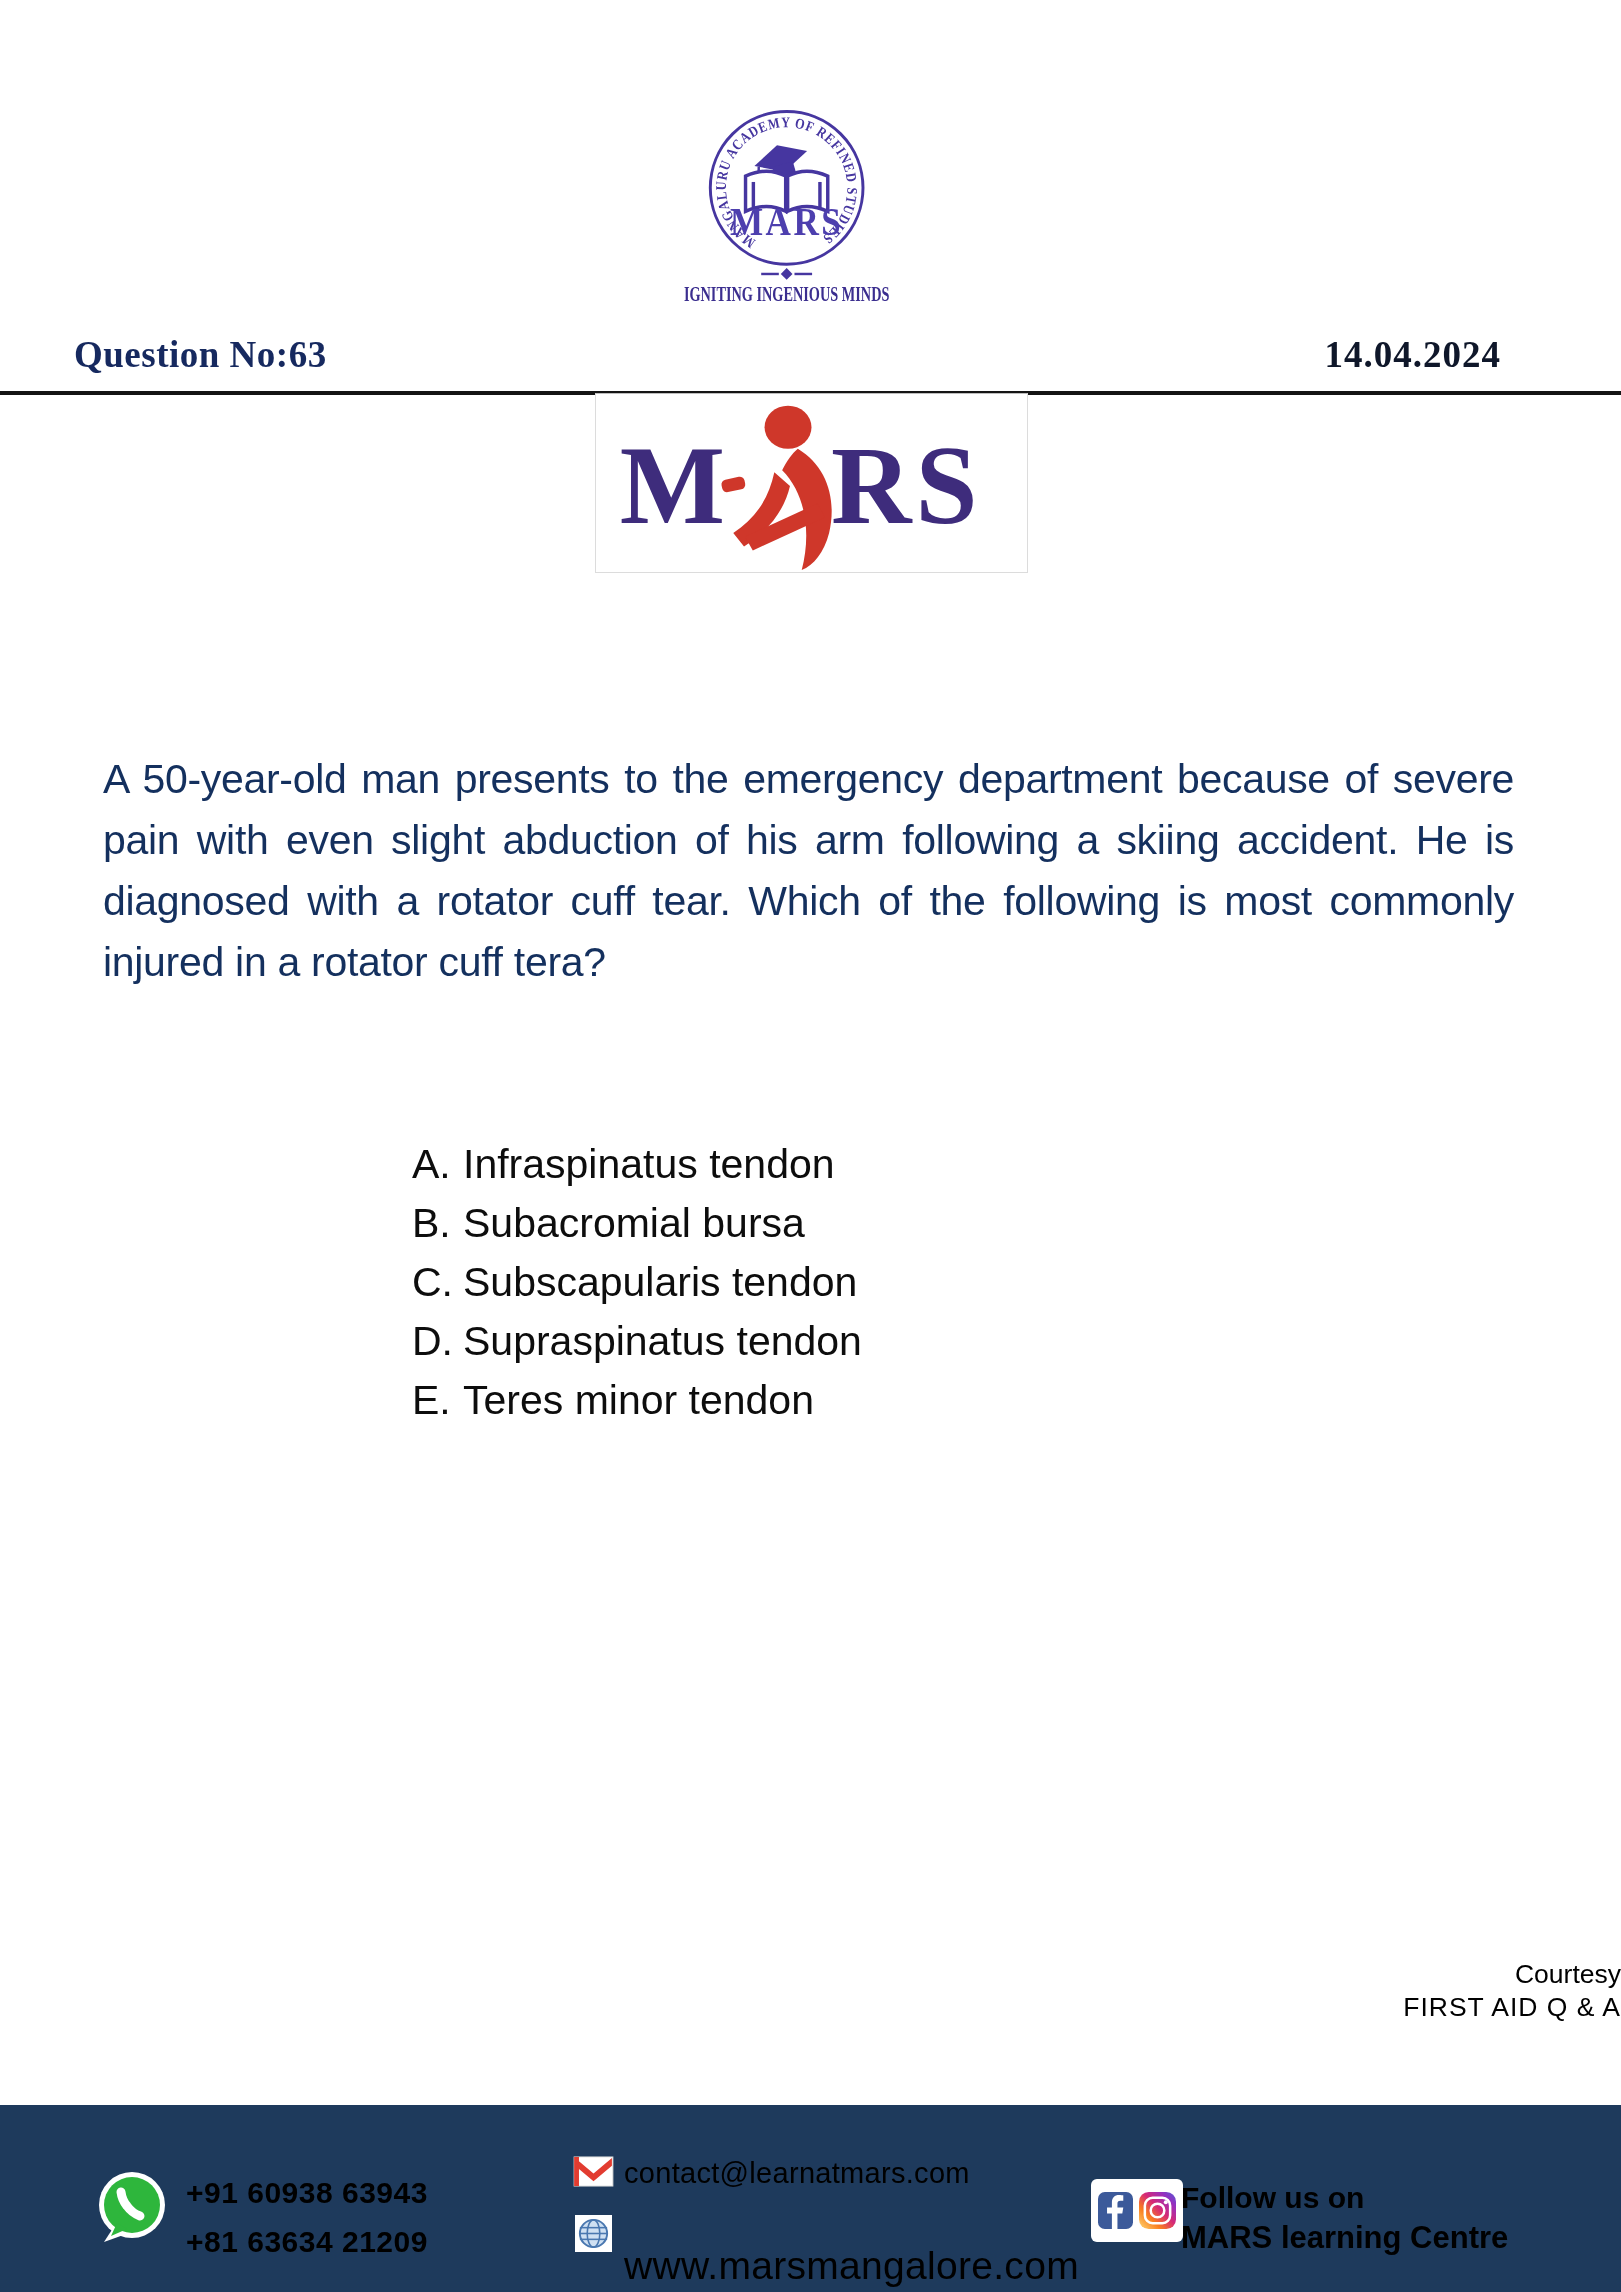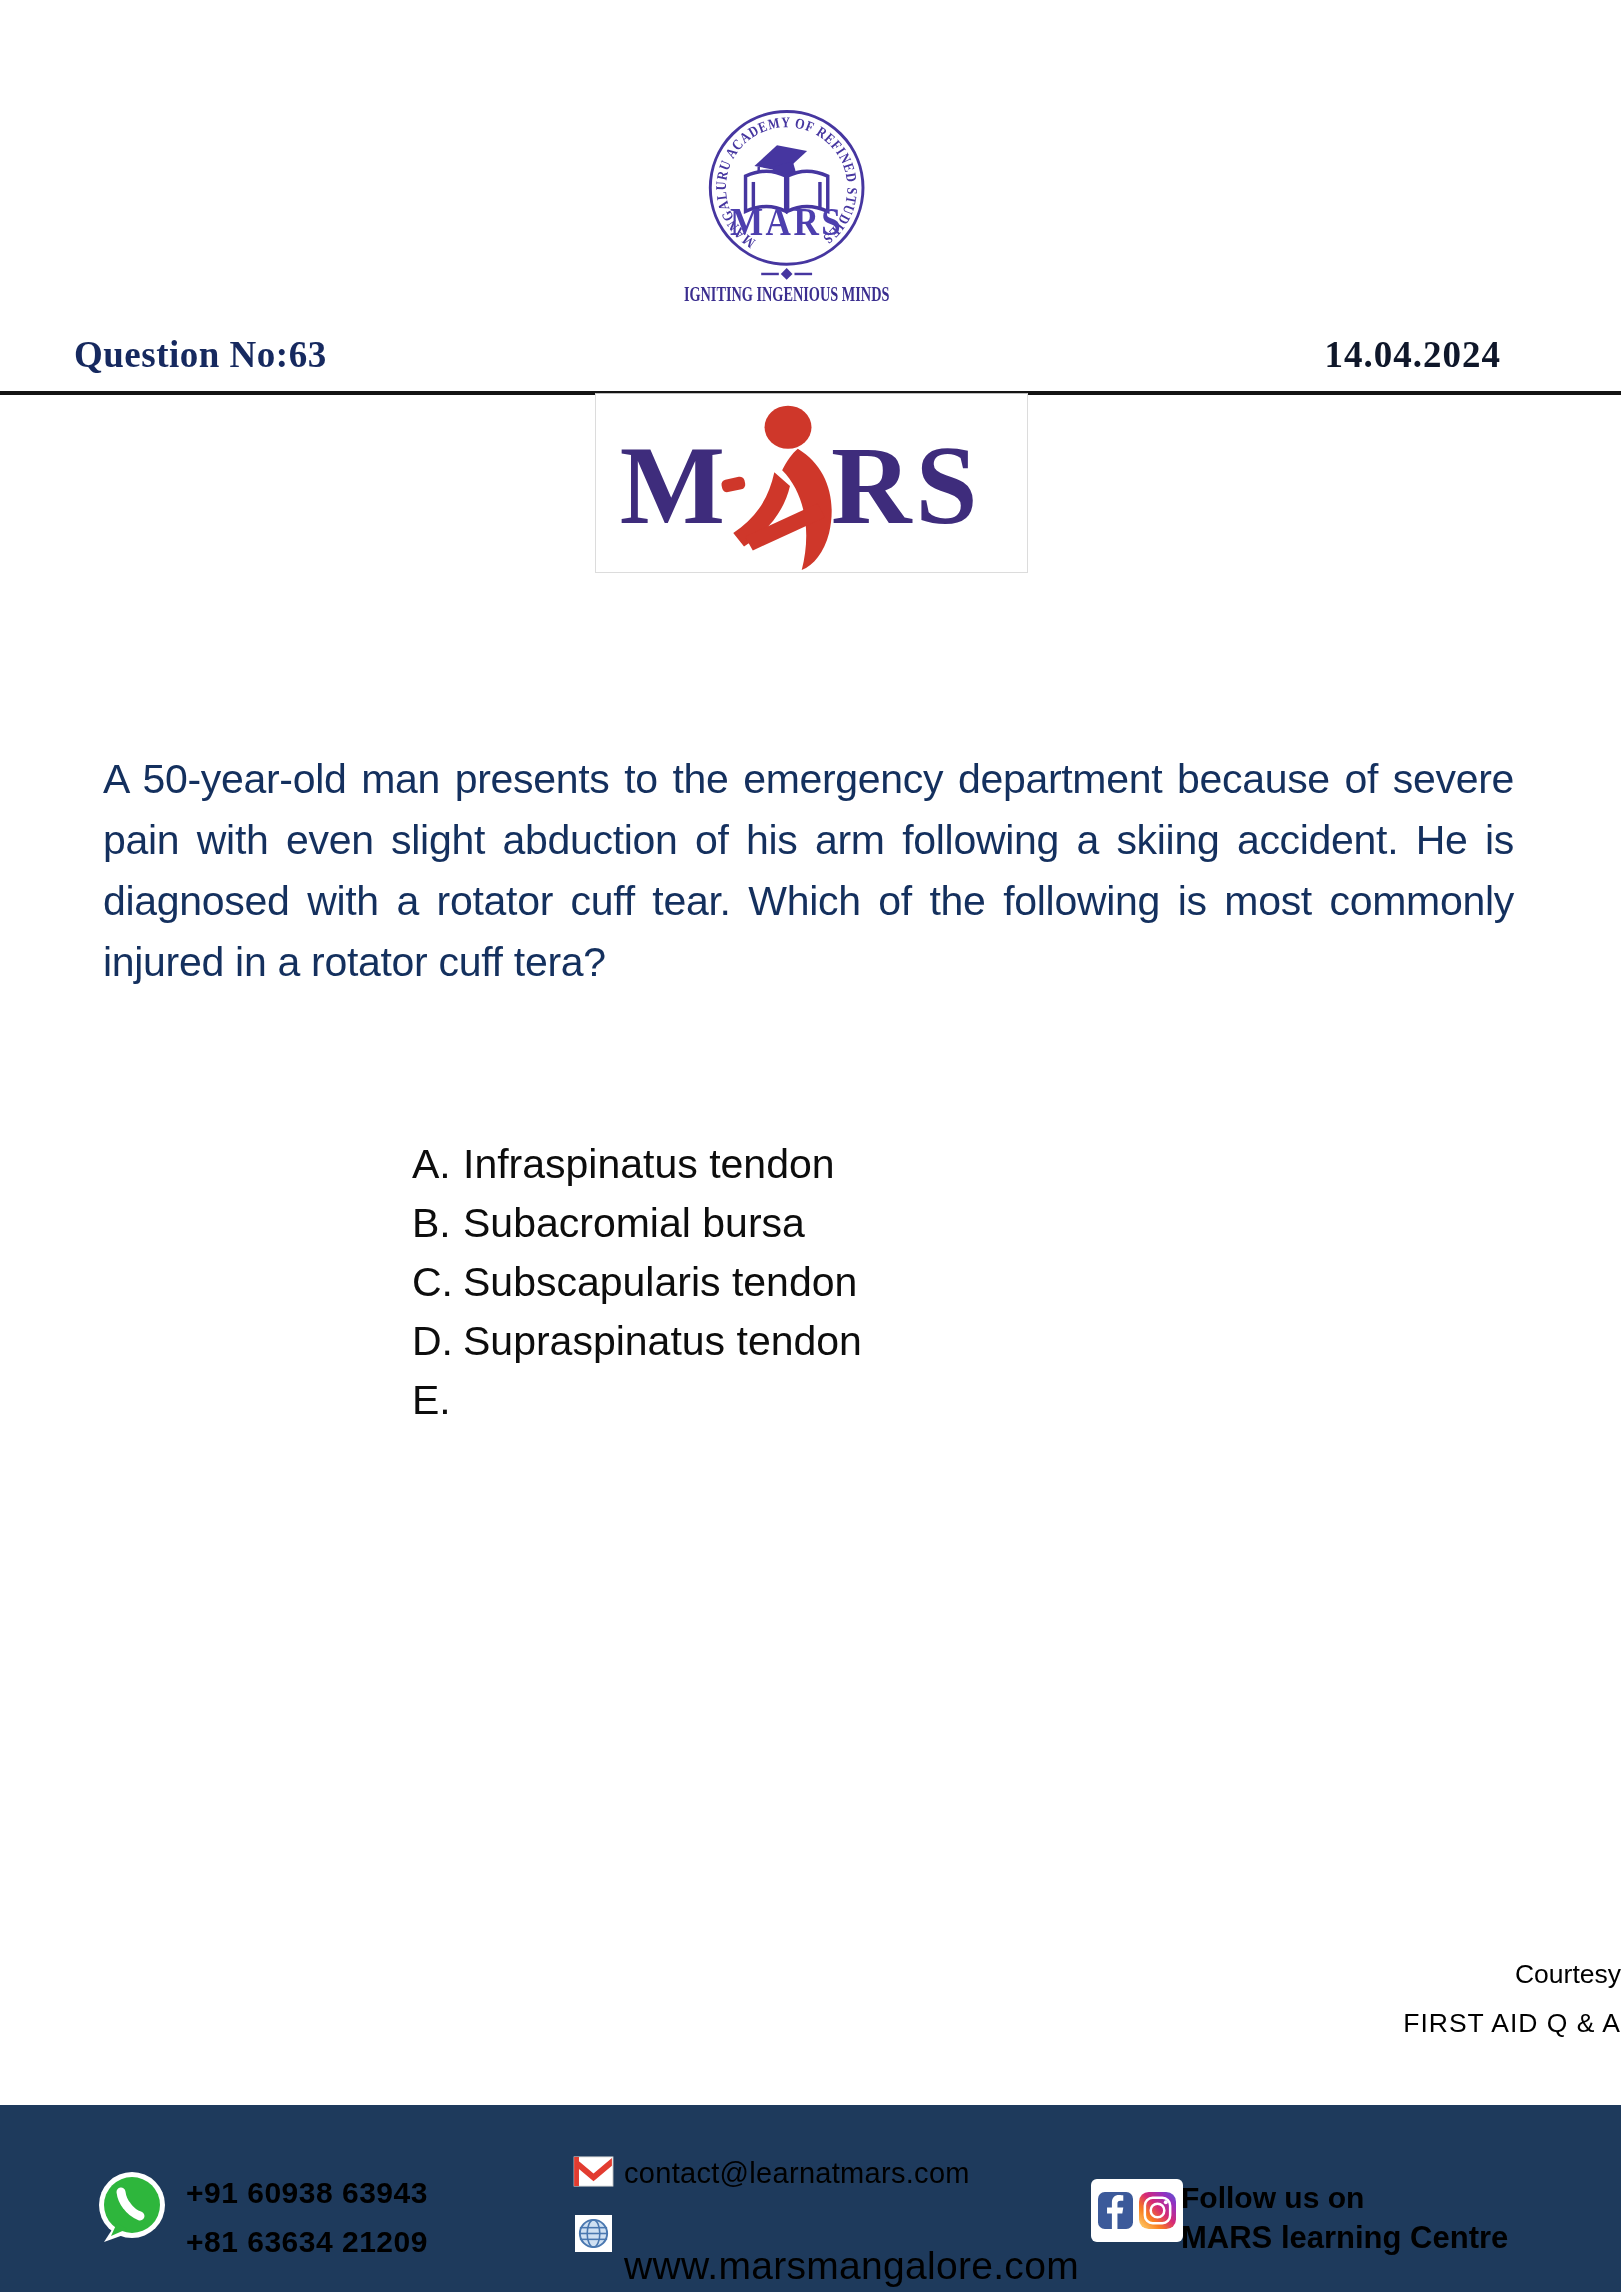--- a/index.html
+++ b/index.html
@@ -32,21 +32,21 @@
     font-size:41px;line-height:61px;color:#14305e;text-align:justify;
     letter-spacing:-0.3px;
   }
   
   .options{position:absolute;left:412px;top:1135px;color:#0d0d0d;font-size:41px;line-height:59px;}
   .opt{display:flex;}
   .opt .letter{width:51px;flex:0 0 51px;}
   
   .courtesy{position:absolute;left:0;top:1958px;width:1621px;text-align:right;color:#000000;}
   .courtesy .c1{font-size:26.5px;line-height:33px;}
-  .courtesy .c2{font-size:26.5px;line-height:33px;letter-spacing:1px;margin-top:16px;}
+  .courtesy .c2{font-size:26.5px;line-height:33px;letter-spacing:1px;}
   
   .footer{
     position:absolute;left:0;top:2105px;width:1621px;height:187px;
     background:#1e3a5c;color:#f2f5fa;
   }
   .wa-icon{position:absolute;left:91px;top:2166px;width:80px;height:82px;}
   .phones{
     position:absolute;left:186px;top:2168px;font-size:30px;font-weight:bold;
     line-height:49px;letter-spacing:0.5px;
   }
@@ -135,20 +135,21 @@
     <div class="opt">
       <span class="letter">C.</span>
       <span>Subscapularis tendon</span>
     </div>
     <div class="opt">
       <span class="letter">D.</span>
       <span>Supraspinatus tendon</span>
     </div>
     <div class="opt">
       <span class="letter">E.</span>
+      <span>Teres minor tendon</span>
     </div>
   </div>
 
   <div class="courtesy">
     <div class="c1">Courtesy</div>
     <div class="c2">FIRST AID Q &amp; A</div>
   </div>
 
   <div class="footer"></div>
 

